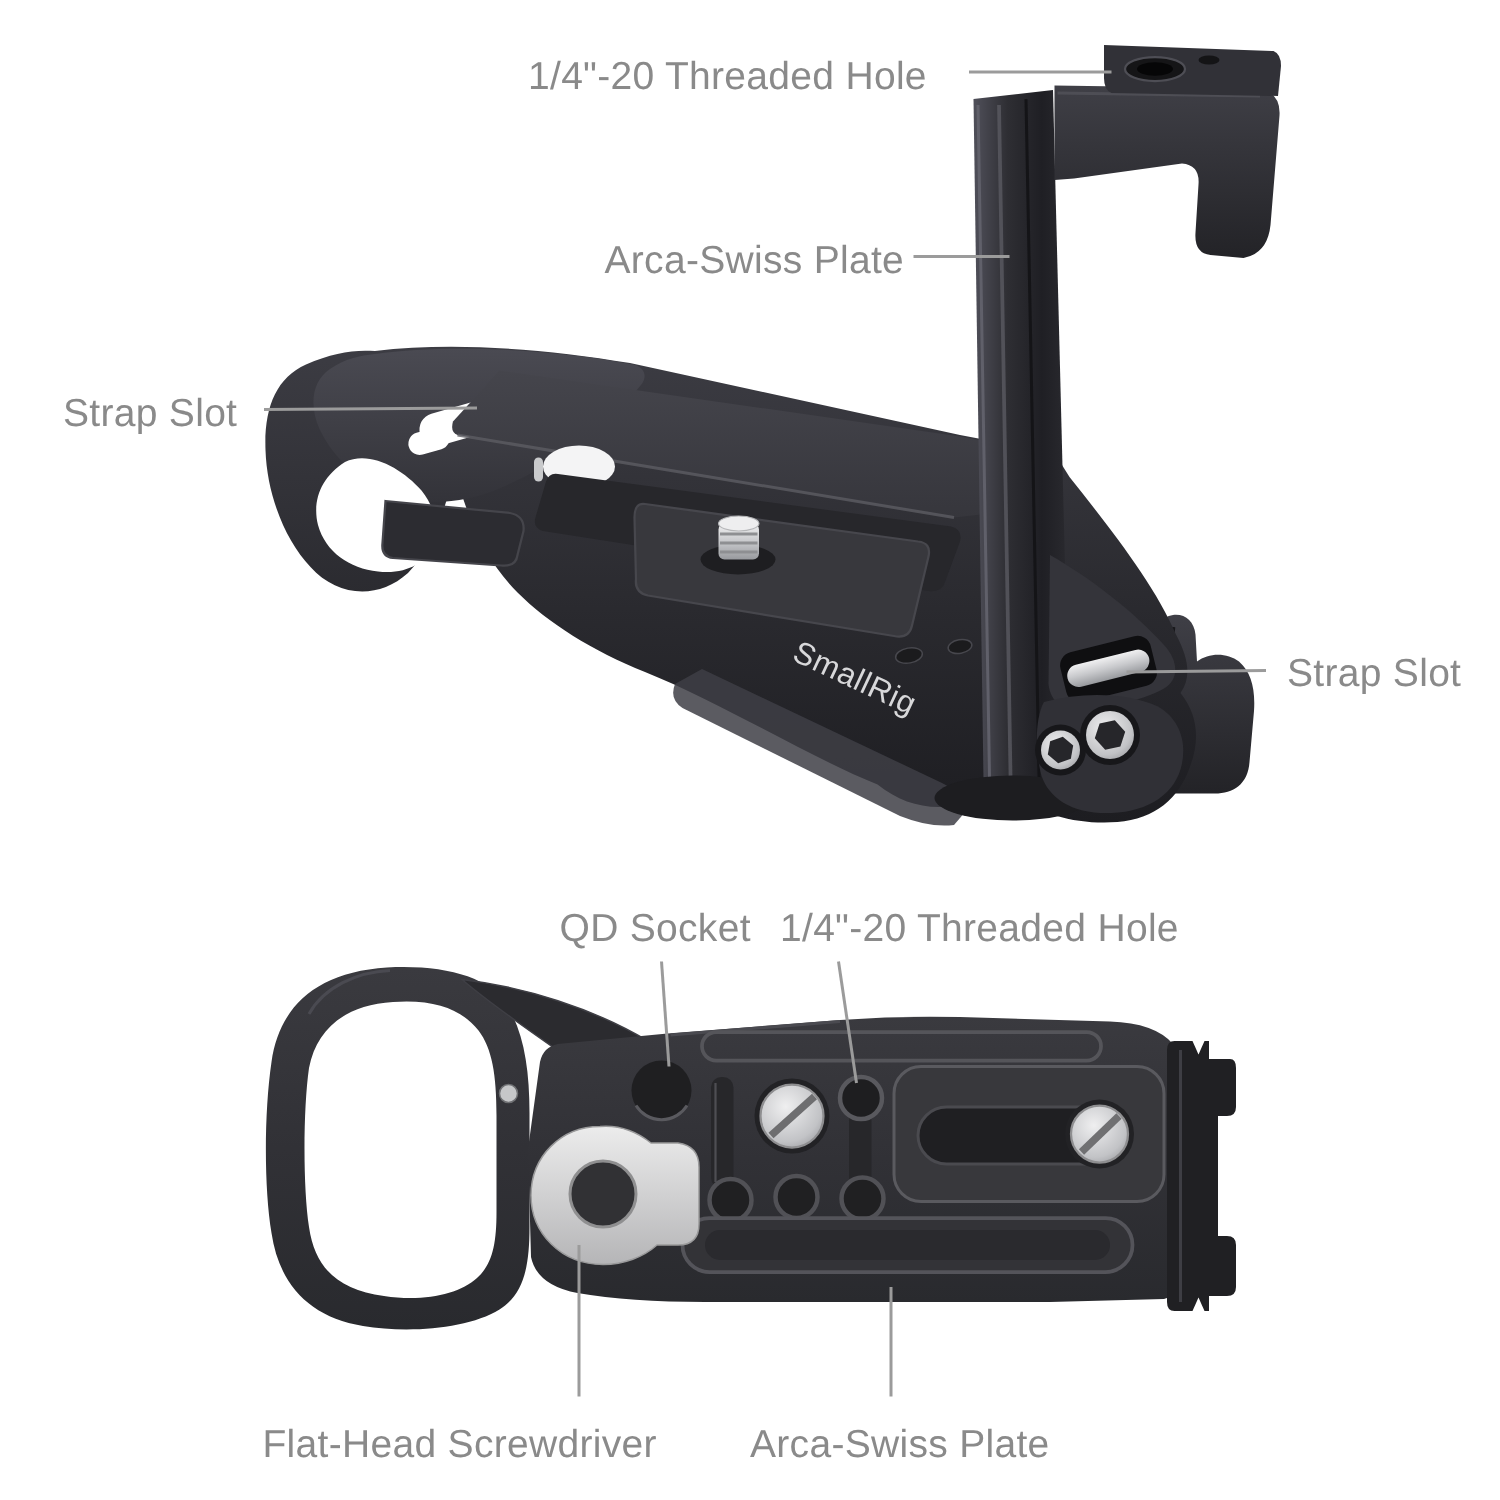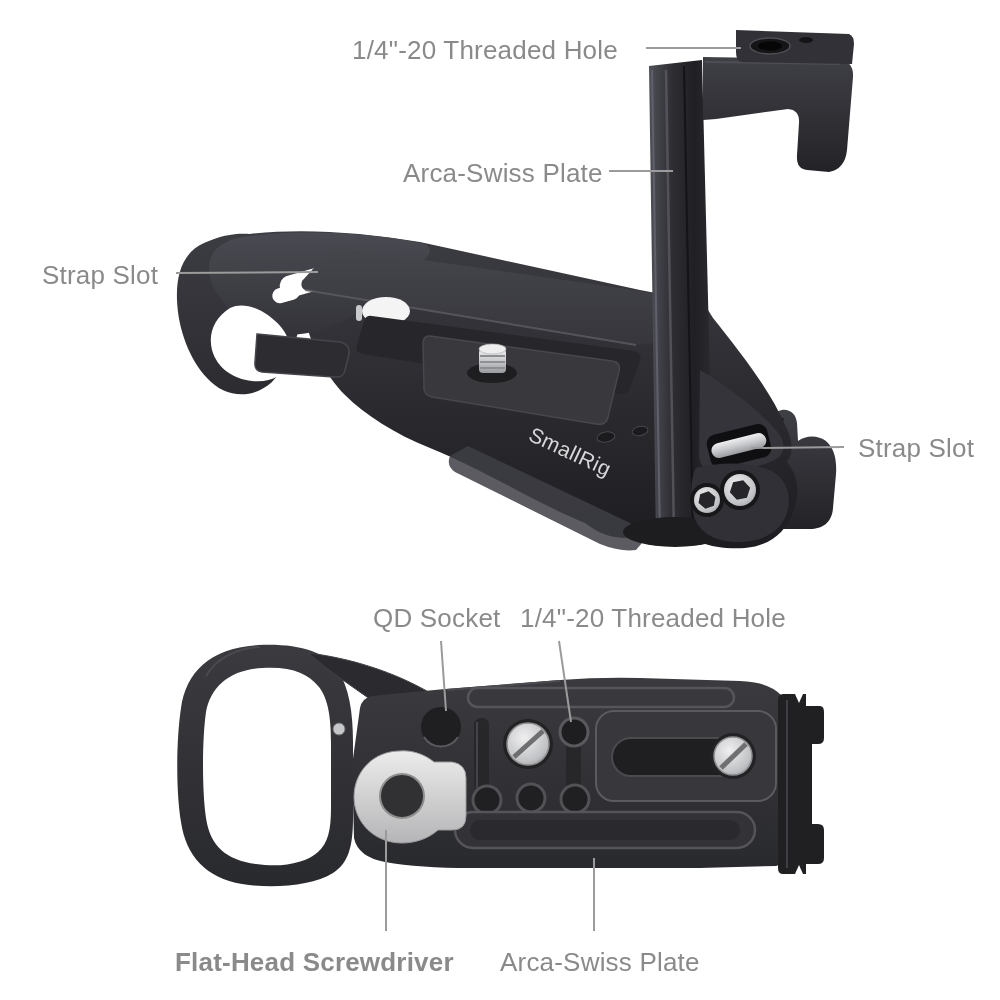--- a/index.html
+++ b/index.html
@@ -267,17 +267,17 @@
 <div class="callout" style="left:403px;top:158px;">Arca-Swiss Plate</div>
 
 <div class="callout" style="left:42px;top:260px;">Strap Slot</div>
 
 <div class="callout" style="left:858px;top:433px;">Strap Slot</div>
 
 <div class="callout" style="left:373px;top:603px;text-align:center;">QD Socket</div>
 
 <div class="callout" style="left:520px;top:603px;">1/4"-20 Threaded Hole</div>
 
-<div class="callout" style="left:175px;top:947px;font-weight:bold;">Flat-Head Screwdriver</div>
+<div class="callout" style="left:175px;top:947px;">Flat-Head Screwdriver</div>
 
 <div class="callout" style="left:500px;top:947px;">Arca-Swiss Plate</div>
 
 </div>
 
 </body></html>

